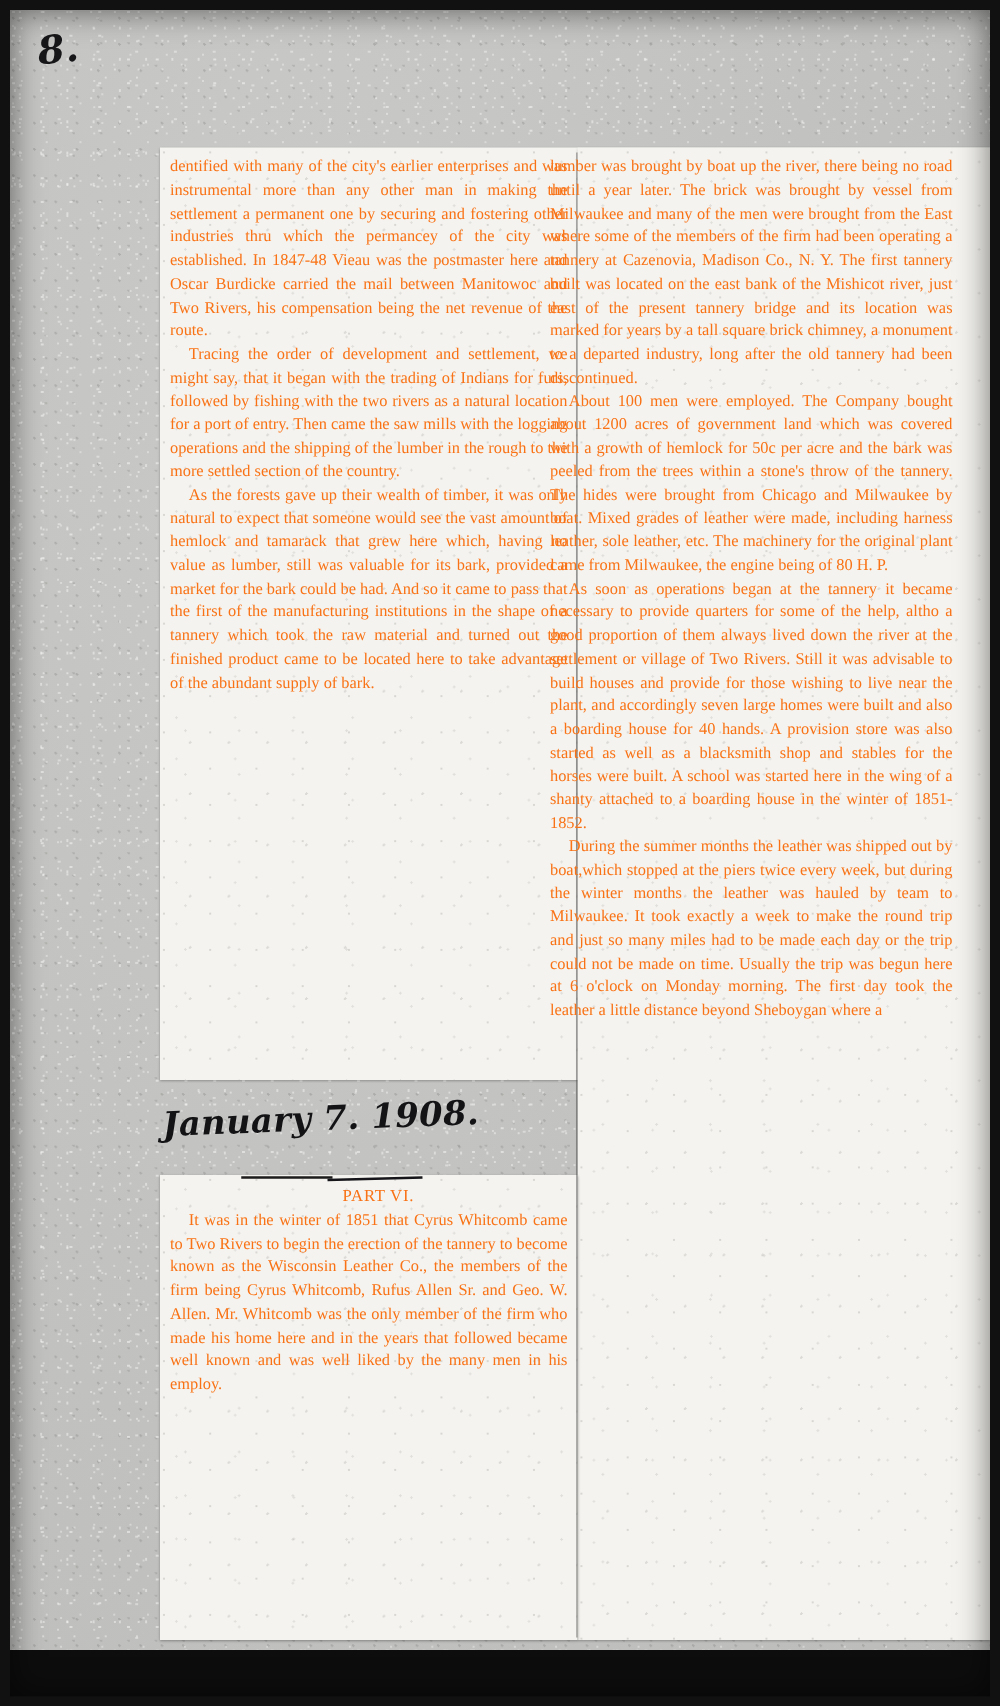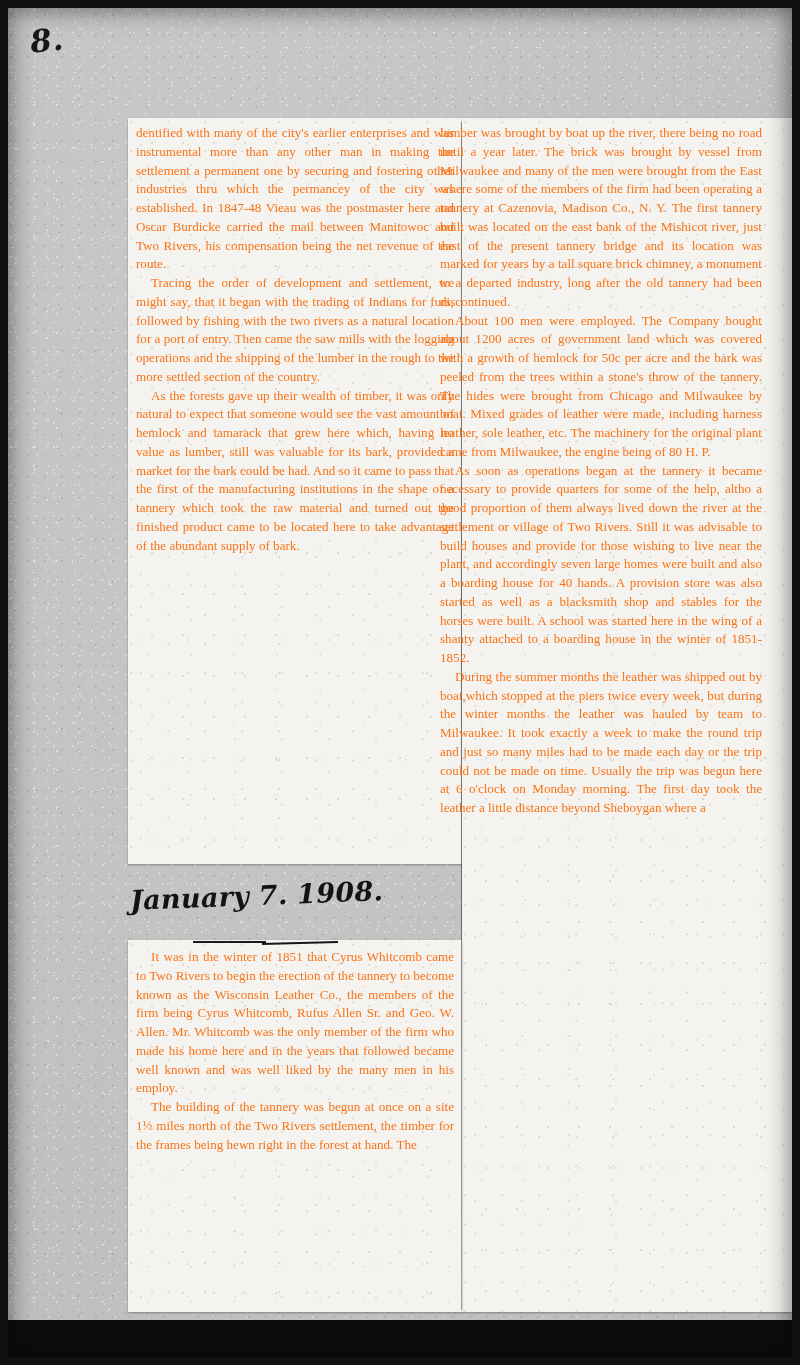--- a/index.html
+++ b/index.html
@@ -220,17 +220,17 @@
     <p>About 100 men were employed. The Company bought about 1200 acres of government land which was covered with a growth of hemlock for 50c per acre and the bark was peeled from the trees within a stone's throw of the tannery. The hides were brought from Chicago and Milwaukee by boat. Mixed grades of leather were made, including harness leather, sole leather, etc. The machinery for the original plant came from Milwaukee, the engine being of 80 H. P.</p>
     <p>As soon as operations began at the tannery it became necessary to provide quarters for some of the help, altho a good proportion of them always lived down the river at the settlement or village of Two Rivers. Still it was advisable to build houses and provide for those wishing to live near the plant, and accordingly seven large homes were built and also a boarding house for 40 hands. A provision store was also started as well as a blacksmith shop and stables for the horses were built. A school was started here in the wing of a shanty attached to a boarding house in the winter of 1851-1852.</p>
     <p>During the summer months the leather was shipped out by boat,which stopped at the piers twice every week, but during the winter months the leather was hauled by team to Milwaukee. It took exactly a week to make the round trip and just so many miles had to be made each day or the trip could not be made on time. Usually the trip was begun here at 6 o'clock on Monday morning. The first day took the leather a little distance beyond Sheboygan where a</p>
   </div>
 
   <div id="hand-date">January 7. 1908.</div>
   <div id="hand-date-underline"></div>
   <div id="clip-edge-mark"></div>
 
   <div class="col" id="col-left-bot">
+    <p class="part-heading">PART VI.</p>
     <p>It was in the winter of 1851 that Cyrus Whitcomb came to Two Rivers to begin the erection of the tannery to become known as the Wisconsin Leather Co., the members of the firm being Cyrus Whitcomb, Rufus Allen Sr. and Geo. W. Allen. Mr. Whitcomb was the only member of the firm who made his home here and in the years that followed became well known and was well liked by the many men in his employ.</p>
-    <p>The building of the tannery was begun at once on a site 1½ miles north of the Two Rivers settlement, the timber for the frames being hewn right in the forest at hand. The</p>
   </div>
 
 </div>
 
 </body></html>

